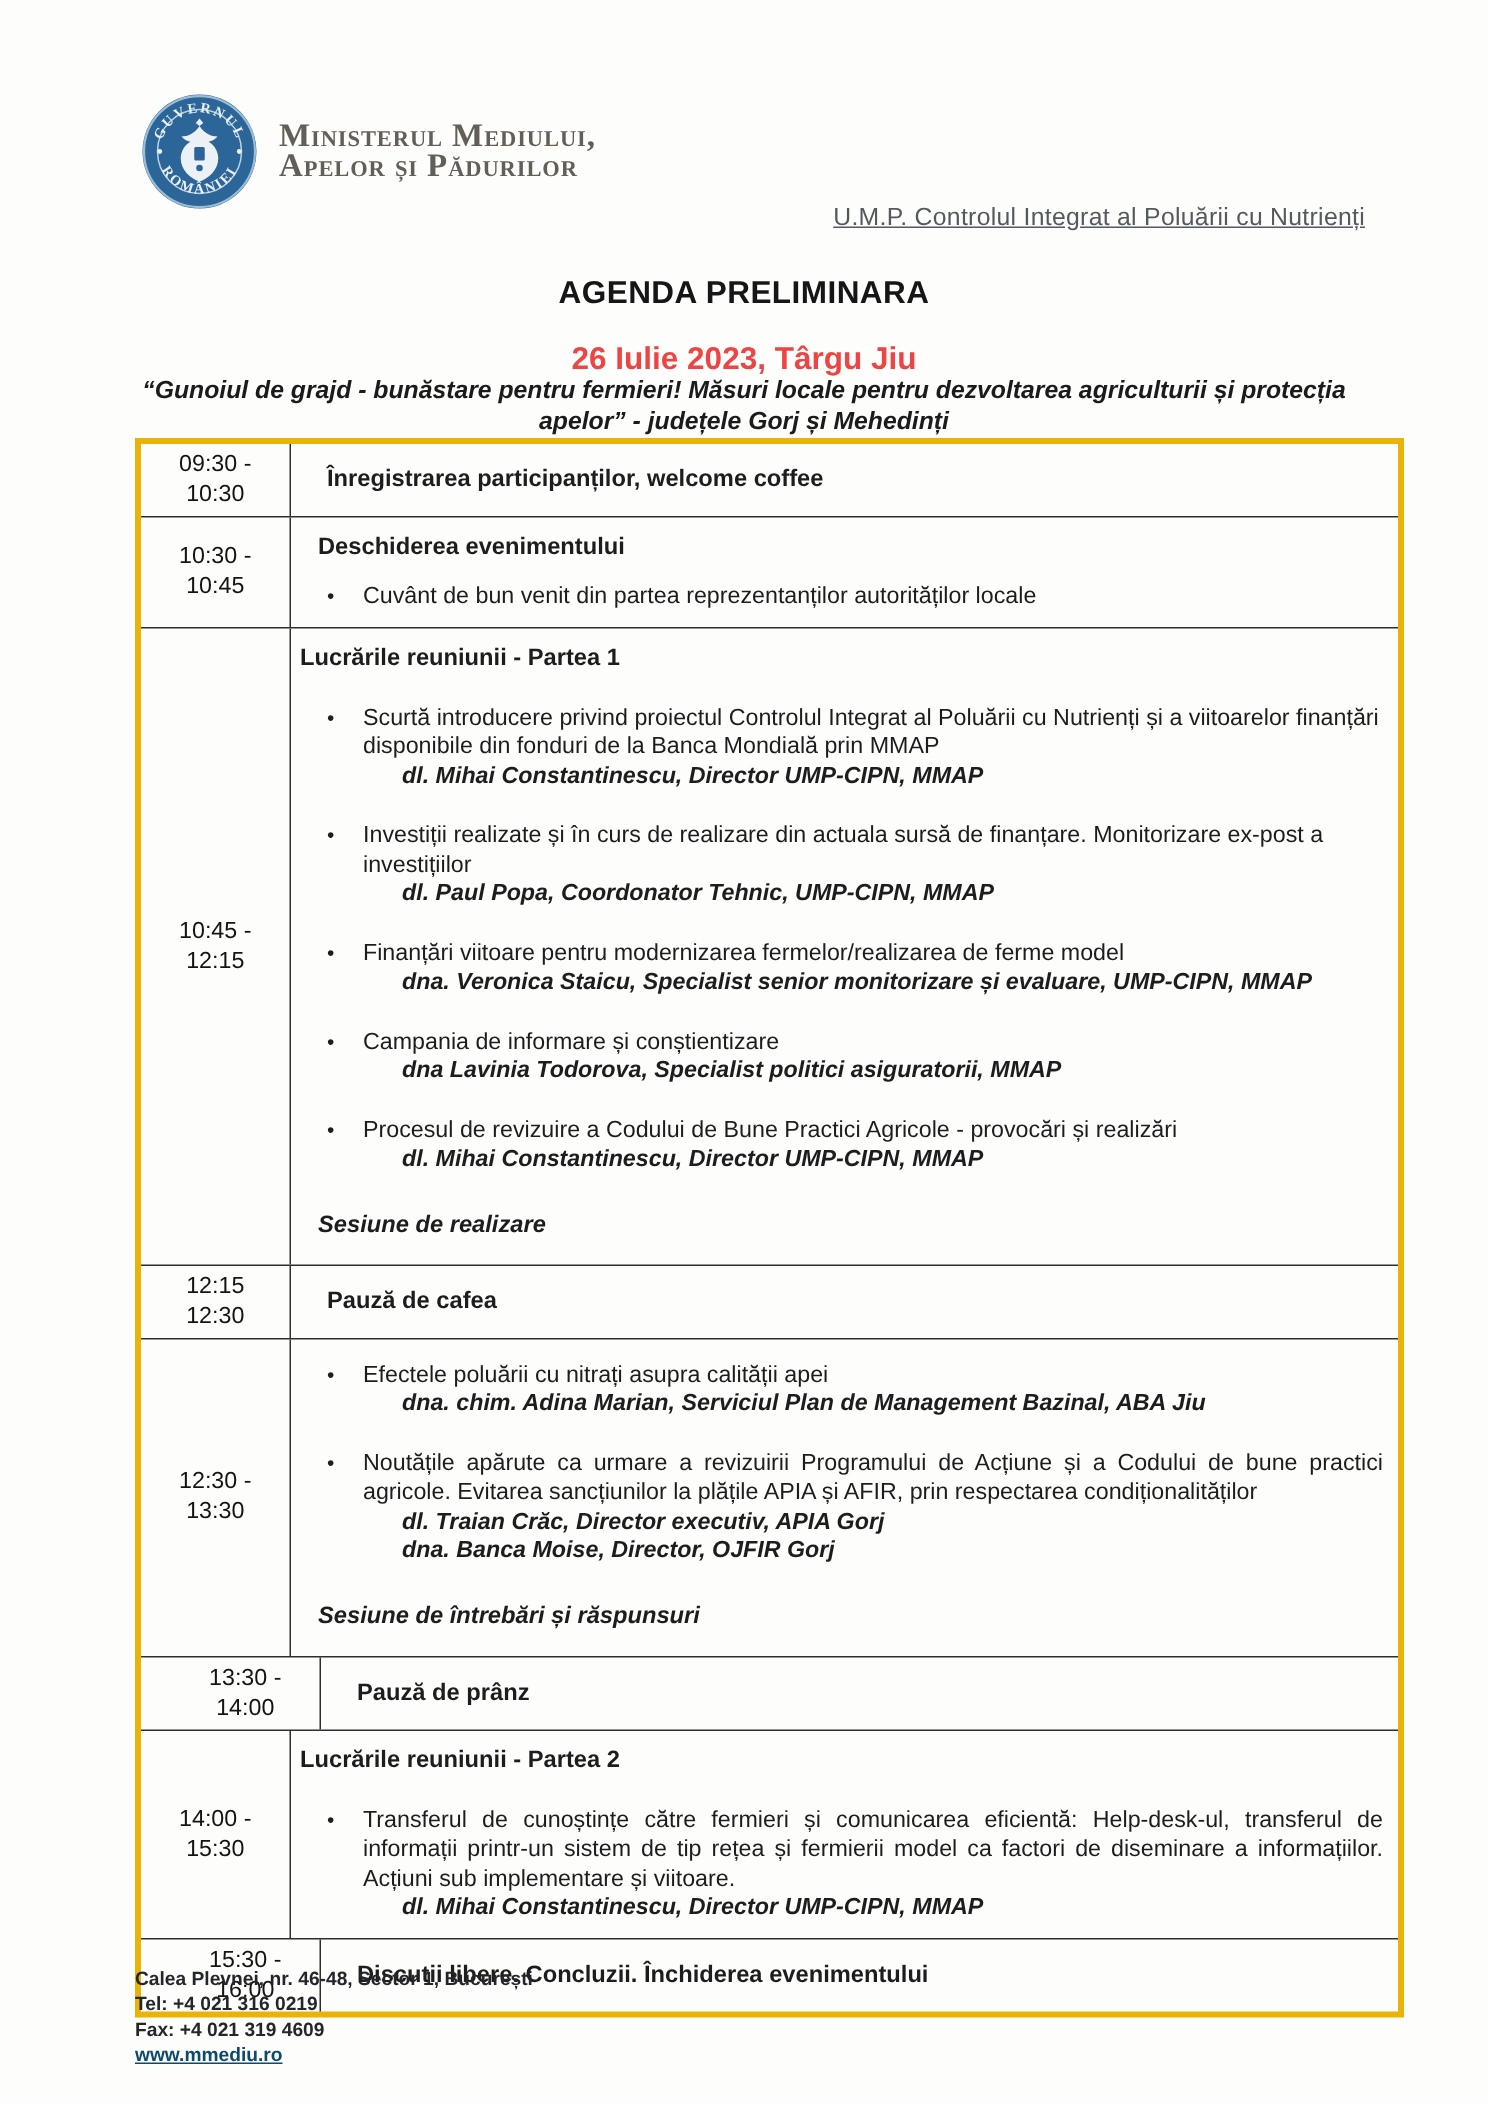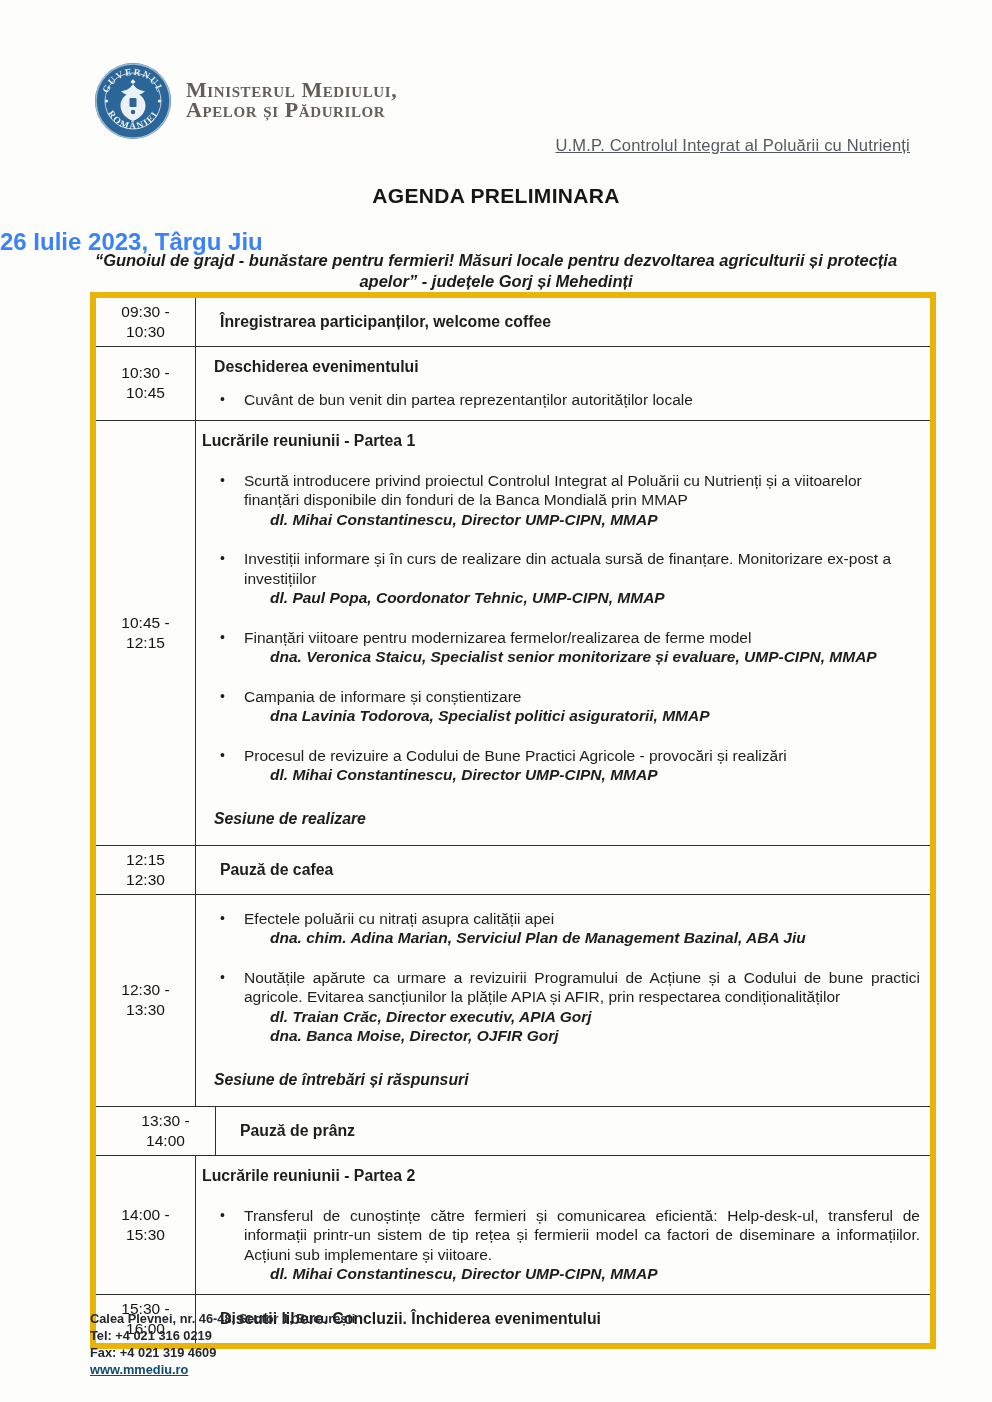--- a/index.html
+++ b/index.html
@@ -33,32 +33,32 @@
   }
 
   
   .doc-title {
     position:absolute; left:0; top:184px; width:100%;
     text-align:center; font-size:21px; font-weight:bold;
     letter-spacing:0.3px; color:#161616;
   }
   .doc-date {
     position:absolute; left:0; top:228px; width:100%;
-    font-size:24px; font-weight:bold; color:#3b82f6;
+    text-align:center; font-size:21px; font-weight:bold; color:#ef4444;
   }
   .doc-motto {
     position:absolute; left:81px; top:250px; width:830px;
     text-align:center; font-size:16.5px; line-height:21px;
     font-weight:bold; font-style:italic; color:#1b1b1b;
   }
 
   
   .agenda {
     position:absolute; left:90px; top:292px; width:846px;
-    border:6px solid #eab308;
+    border:4px solid #eab308;
     background:#fdfdfc;
   }
   .trow { display:flex; border-bottom:1.5px solid #2e2e2e; }
   .trow:last-child { border-bottom:none; }
   .tcell-time {
     width:100px; flex:0 0 100px;
     border-right:1.5px solid #2e2e2e;
     display:flex; flex-direction:column; justify-content:center; align-items:center;
     font-size:15.5px; line-height:20px; color:#141414;
     padding:4px 2px;
@@ -68,21 +68,21 @@
   .trow.center-row .blk-title { margin:0 0 0 14px; }
 
   
   .trow:nth-child(1){ min-height:44px; }
   .trow:nth-child(2){ min-height:55px; }
   .trow:nth-child(3){ min-height:398px; }
   .trow:nth-child(4){ min-height:41px; }
   .trow:nth-child(5){ min-height:205px; }
   .trow:nth-child(6){ min-height:40px;padding-left:20px; }
   .trow:nth-child(7){ min-height:137px; }
-  .trow:nth-child(8){ min-height:48px; }
+  .trow:nth-child(8){ min-height:48px;padding-left:20px; }
 
   .blk-title { font-weight:bold; font-size:15.8px; line-height:20px; margin:6px 0 0 14px; }
   .blk-part  { font-weight:bold; font-size:15.8px; line-height:20px; margin:6px 0 0 2px; }
   .blk-session { font-weight:bold; font-style:italic; font-size:15.8px; line-height:20px; margin:24px 0 6px 14px; }
 
   .blk-bullet { display:flex; margin-top:20px; }
   .tcell-content > .blk-bullet:first-child { margin-top:10px; }
   .blk-title + .blk-bullet { margin-top:13px; }
   .bullet-marker { flex:0 0 24px; margin-left:20px; font-size:14px; line-height:19.5px; text-align:left; }
   .bullet-body { flex:1; min-width:0; }
@@ -177,21 +177,21 @@
           <div class="blk-bullet">
             <div class="bullet-marker">•</div>
             <div class="bullet-body">
               <div class="bullet-text">Scurtă introducere privind proiectul Controlul Integrat al Poluării cu Nutrienți și a viitoarelor finanțări disponibile din fonduri de la Banca Mondială prin MMAP</div>
               <div class="speaker">dl. Mihai Constantinescu, Director UMP-CIPN, MMAP</div>
             </div>
           </div>
           <div class="blk-bullet">
             <div class="bullet-marker">•</div>
             <div class="bullet-body">
-              <div class="bullet-text">Investiții informare și în curs de realizare din actuala sursă de finanțare. Monitorizare ex-post a investițiilor</div>
+              <div class="bullet-text">Investiții realizate și în curs de realizare din actuala sursă de finanțare. Monitorizare ex-post a investițiilor</div>
               <div class="speaker">dl. Paul Popa, Coordonator Tehnic, UMP-CIPN, MMAP</div>
             </div>
           </div>
           <div class="blk-bullet">
             <div class="bullet-marker">•</div>
             <div class="bullet-body">
               <div class="bullet-text">Finanțări viitoare pentru modernizarea fermelor/realizarea de ferme model</div>
               <div class="speaker">dna. Veronica Staicu, Specialist senior monitorizare și evaluare, UMP-CIPN, MMAP</div>
             </div>
           </div>

